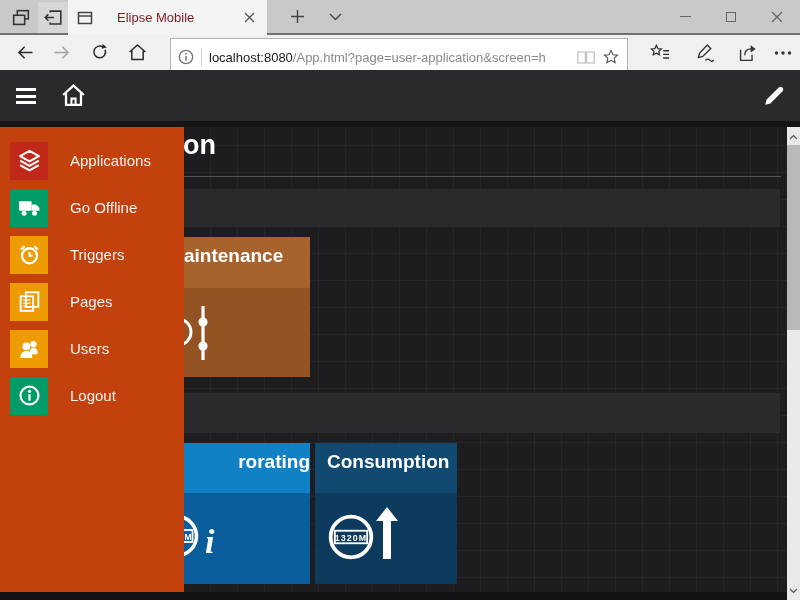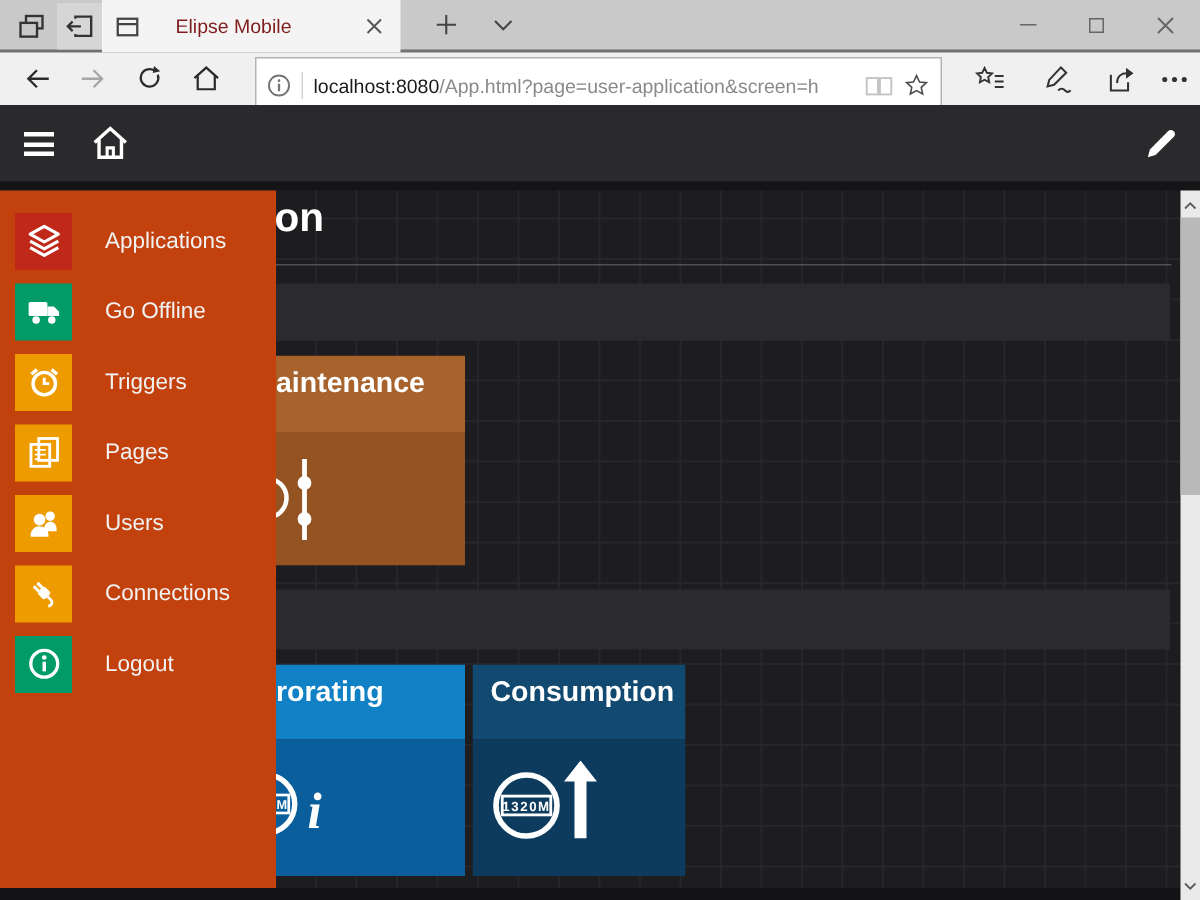--- a/index.html
+++ b/index.html
@@ -236,21 +236,21 @@
         <svg style="position:absolute;left:-6px;top:10px" width="44" height="68" viewBox="0 0 44 68">
           <circle cx="0" cy="34" r="13" fill="none" stroke="#fff" stroke-width="3"></circle>
           <line x1="25" y1="8" x2="25" y2="62" stroke="#fff" stroke-width="3.2"></line>
           <circle cx="25" cy="24" r="4.6" fill="#fff"></circle>
           <circle cx="25" cy="48" r="4.6" fill="#fff"></circle>
         </svg>
       </div>
     </div>
 
     <div class="tile tile-blue tile-prorating">
-      <div class="tile-header" style="background-color: rgb(17, 129, 197);">rorating</div>
+      <div class="tile-header" style="background-color: rgb(17, 129, 197); text-align: right;">rorating</div>
       <div class="tile-body" style="background-color: rgb(10, 94, 156);">
         <svg style="position:absolute;left:-30px;top:20px" width="46" height="46" viewBox="0 0 46 46">
           <circle cx="23" cy="23" r="19.5" fill="none" stroke="#fff" stroke-width="3.6"></circle>
           <rect x="7.5" y="17" width="31" height="12" fill="none" stroke="#fff" stroke-width="1.8"></rect>
           <text x="23" y="26.5" text-anchor="middle" font-size="8.5" font-weight="bold" fill="#fff" letter-spacing="1">1320M</text>
         </svg>
         <span class="icon-i">i</span>
       </div>
     </div>
 
@@ -337,32 +337,20 @@
         <svg width="25" height="25" viewBox="0 0 24 24">
           <circle cx="15.8" cy="7.8" r="3" fill="#fff"></circle>
           <path d="M12 16 C12 12.8 14 11.3 15.9 11.3 C17.8 11.3 19.9 12.8 19.9 16 V17.5 H12 Z" fill="#fff"></path>
           <circle cx="9" cy="10" r="3.7" fill="#fff"></circle>
           <path d="M3.3 20.2 C3.3 16.4 6 14.3 9 14.3 C12 14.3 14.7 16.4 14.7 20.2 V21 H3.3 Z" fill="#fff"></path>
         </svg>
       </div>
       <span class="menu-label">Users</span>
     </div>
 
-    <div class="menu-item">
-      <div class="menu-tile" style="background-color: rgb(238, 155, 0);">
-        <svg width="25" height="25" viewBox="0 0 24 24">
-          <g transform="rotate(-45 12 12)">
-            <rect x="8.8" y="8.5" width="6.4" height="6.5" rx="1.5" fill="#fff"></rect>
-            <path d="M10.4 8.5 V4.2 M13.6 8.5 V4.2" stroke="#fff" stroke-width="2"></path>
-            <path d="M12 15 V18 C12 20.3 9.5 20.8 8 19.6" fill="none" stroke="#fff" stroke-width="1.8"></path>
-          </g>
-        </svg>
-      </div>
-      <span class="menu-label">Connections</span>
-    </div>
 
 
     <div class="menu-item">
       <div class="menu-tile" style="background-color: rgb(0, 155, 102);">
         <svg width="25" height="25" viewBox="0 0 24 24">
           <circle cx="12" cy="12" r="8.6" fill="none" stroke="#fff" stroke-width="2.1"></circle>
           <circle cx="12" cy="8" r="1.5" fill="#fff"></circle>
           <rect x="10.9" y="10.7" width="2.2" height="6.2" fill="#fff"></rect>
         </svg>
       </div>

